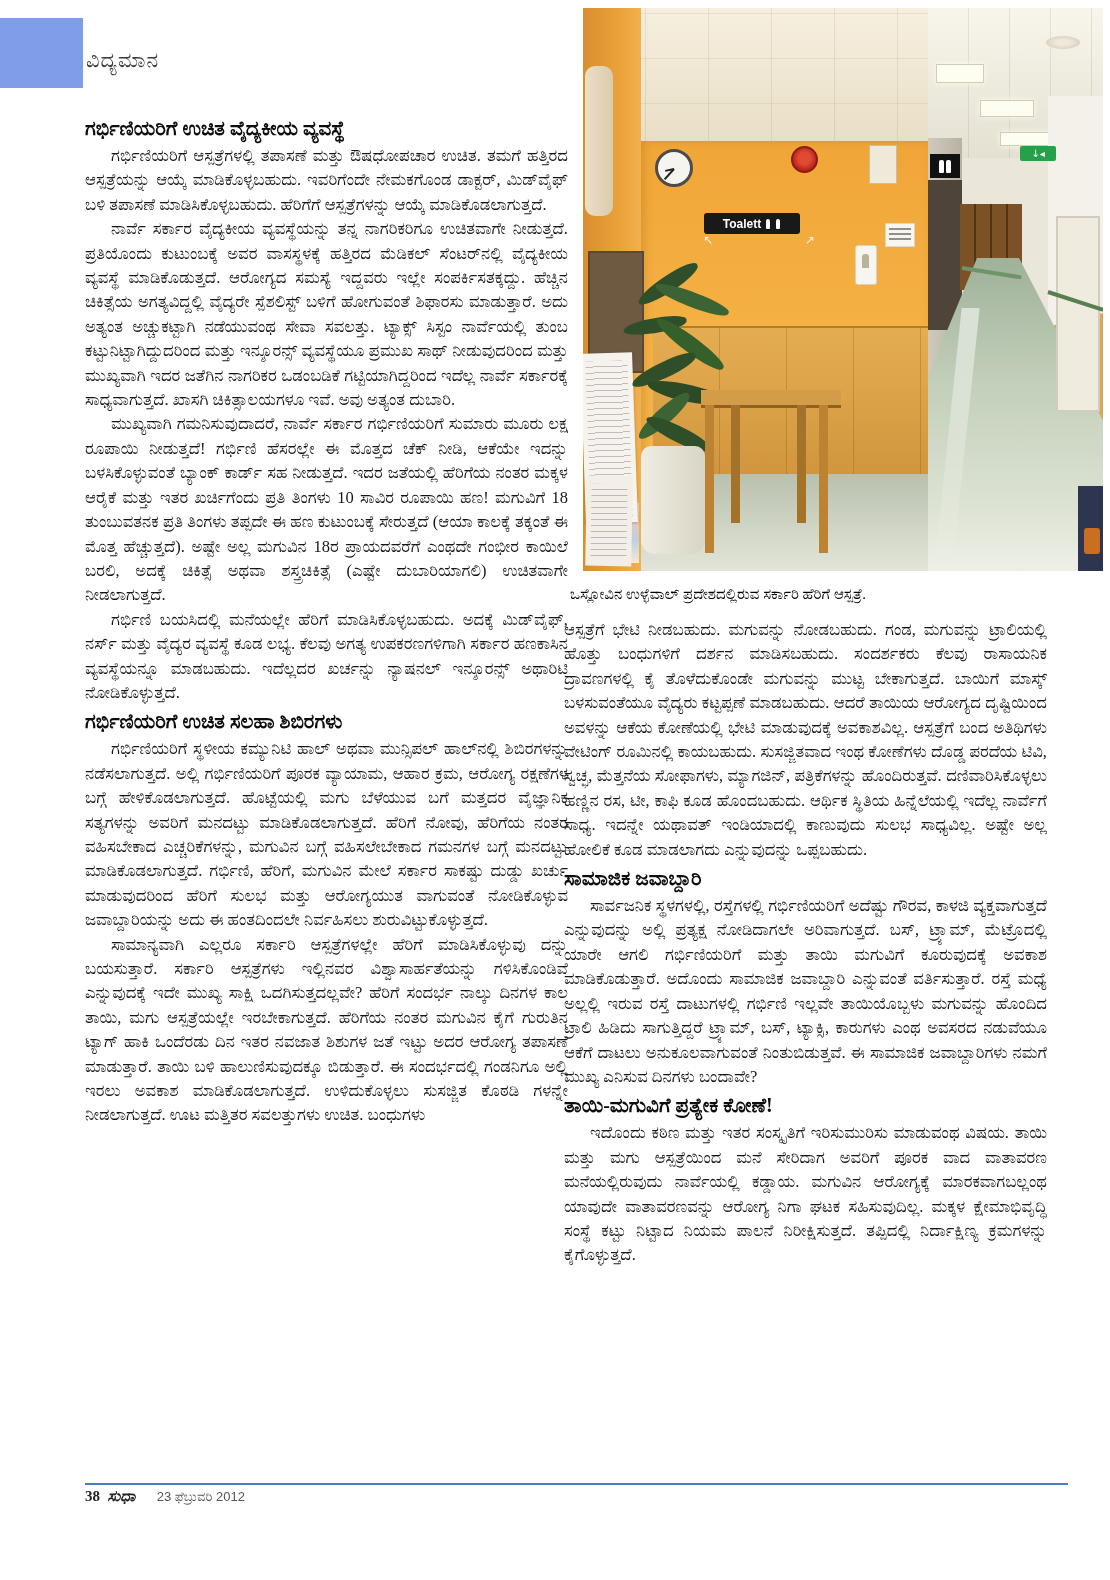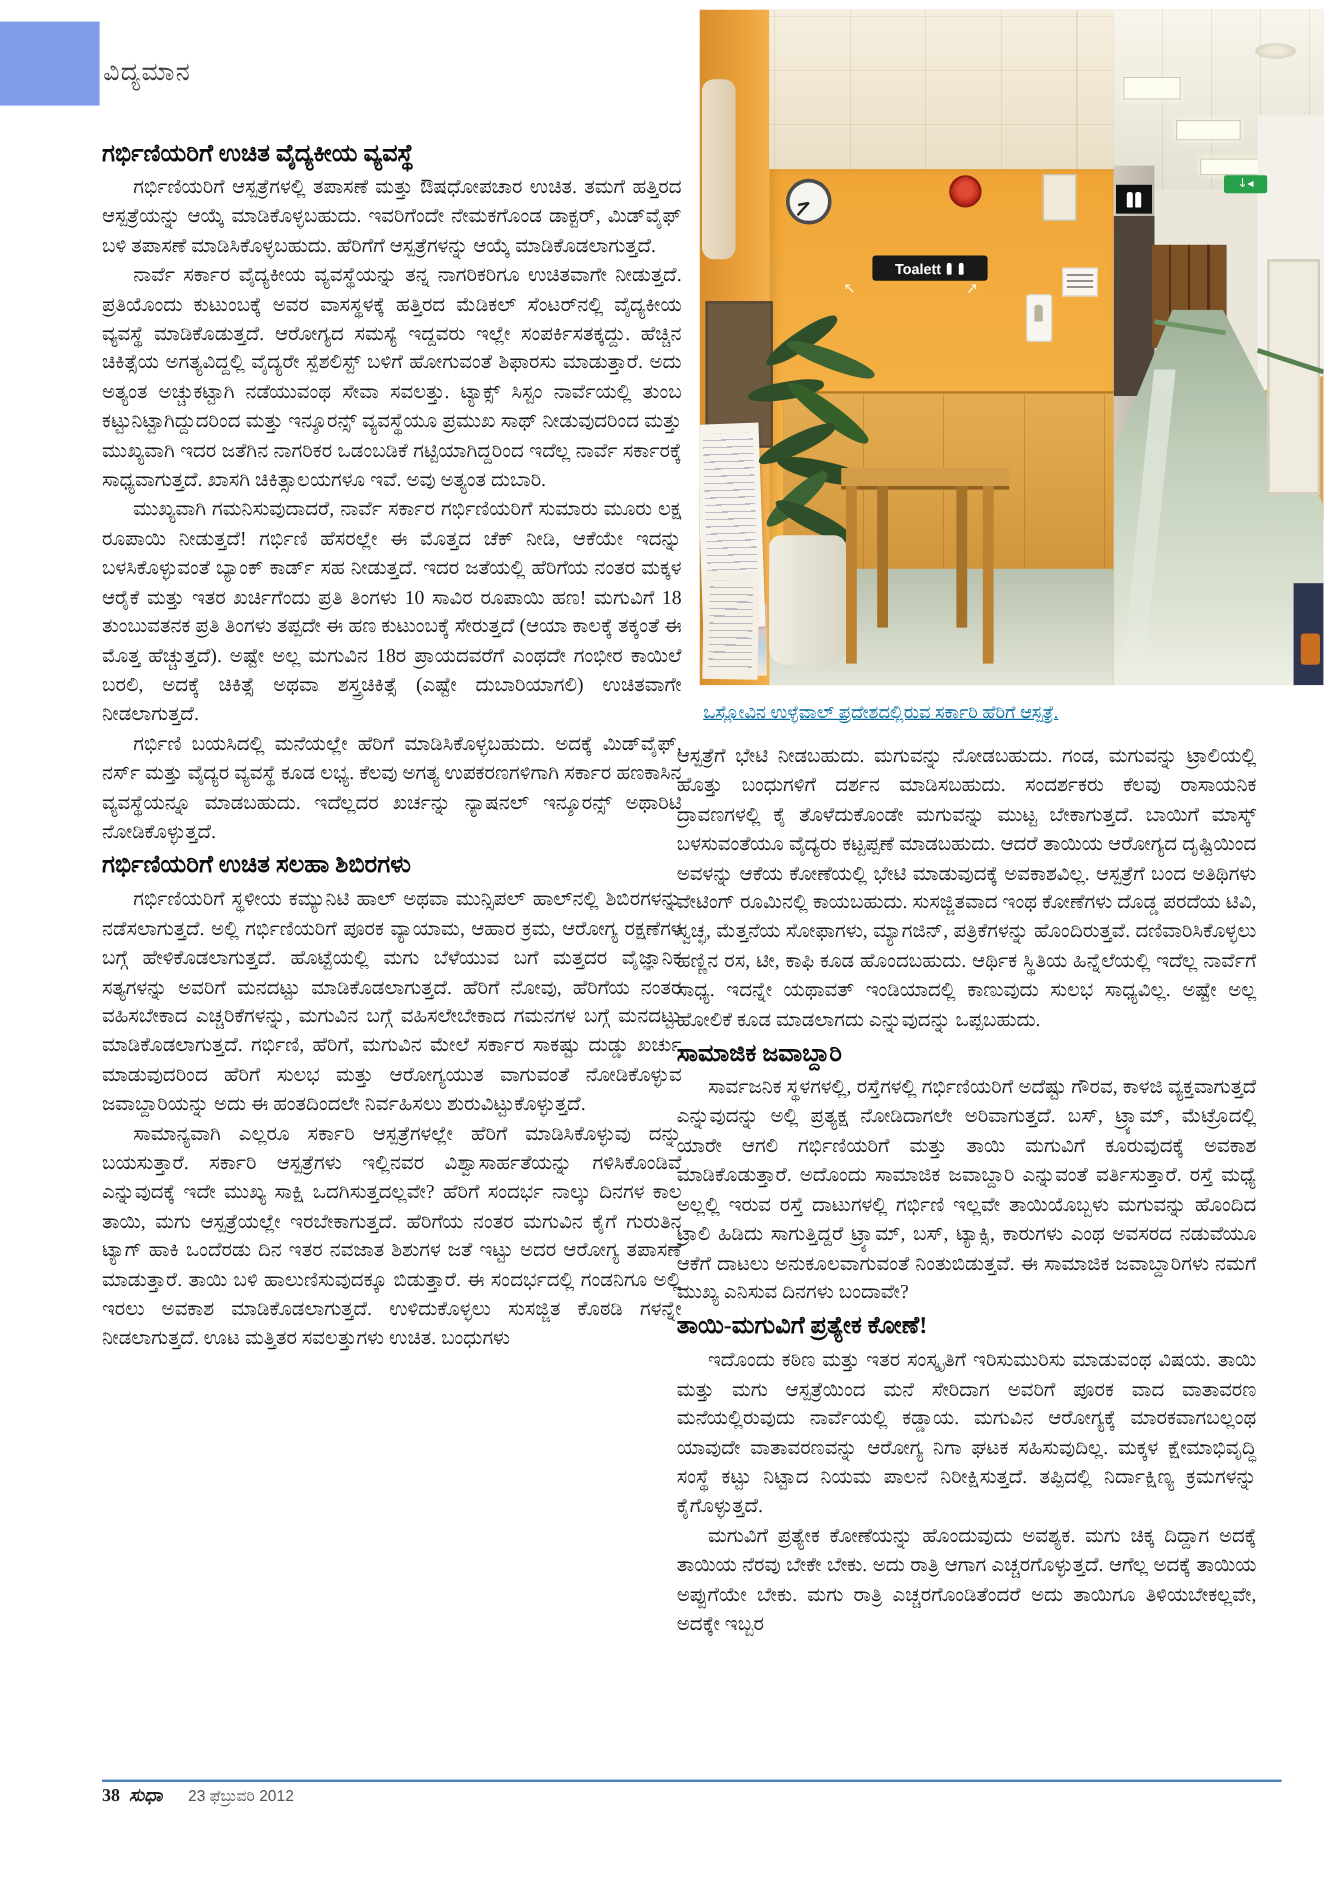--- a/index.html
+++ b/index.html
@@ -13,21 +13,21 @@
 
   
   .col{position:absolute;width:483px;overflow:hidden;}
   .col-left{left:85px;top:112px;height:1364px;}
   .col-right{left:564px;top:618px;height:858px;}
   .col p.col-p{margin:0;font-size:16.5px;line-height:24.4px;text-align:justify;text-indent:26px;color:#161616;}
   .col p.col-p.noindent{text-indent:0;}
   .col h3.col-h{margin:3px 0 3px 0;font-size:20px;line-height:26px;font-weight:bold;color:#0d0d0d;}
 
   
-  .caption{position:absolute;left:586px;top:584px;width:510px;font-size:15px;line-height:20px;color:#0369a1;text-decoration:underline;}
+  .caption{position:absolute;left:570px;top:584px;width:510px;font-size:15px;line-height:20px;color:#000000;}
 
   
   .footer-rule{position:absolute;left:85px;top:1483px;width:983px;height:2px;background:#4a7ebb;}
   .footer{position:absolute;left:85px;top:1488px;font-size:14px;color:#222;}
   .footer .fnum{font-weight:bold;font-size:15px;}
   .footer .fmag{font-weight:bold;font-size:15px;margin-left:4px;font-style:italic;}
   .footer .fdate{margin-left:18px;color:#555;font-family:"Liberation Sans",sans-serif;font-size:13px;}
 
   
   .photo{position:absolute;left:583px;top:8px;width:520px;height:563px;overflow:hidden;background:#efe7d3;}
@@ -55,21 +55,21 @@
 
   .ph-clock{position:absolute;left:14px;top:8px;width:38px;height:38px;border-radius:50%;
       background:#f6f4ee;border:3px solid #4c4c4c;box-sizing:border-box;}
   .ph-clock .hand{position:absolute;left:50%;top:50%;height:2px;background:#222;transform-origin:0 50%;}
   .ph-clock .hmin{width:14px;transform:rotate(132deg);}
   .ph-clock .hhour{width:9px;transform:rotate(168deg);}
   .ph-alarm{position:absolute;left:150px;top:5px;width:27px;height:27px;border-radius:50%;
       background:radial-gradient(circle at 50% 45%,#e04a33 0 35%,#b72318 70%);border:2px solid #8e1b12;box-sizing:border-box;}
   .ph-speaker{position:absolute;left:228px;top:4px;width:26px;height:37px;background:#efe9da;border:1px solid #c6bfab;}
 
-  .ph-toalett{position:absolute;left:86px;top:72px;width:96px;height:21px;background:#191919;border-radius:3px;
+  .ph-toalett{position:absolute;left:63px;top:72px;width:96px;height:21px;background:#191919;border-radius:3px;
       color:#fff;font-family:"Liberation Sans",sans-serif;font-size:12px;font-weight:bold;
       display:flex;align-items:center;justify-content:center;gap:4px;}
   .person{display:inline-block;width:4px;height:10px;background:#fff;border-radius:2px 2px 1px 1px;margin:0 1px;}
   .ph-toalett-arrows{position:absolute;left:62px;top:92px;width:112px;color:#fdf6e4;font-size:12px;
       display:flex;justify-content:space-between;font-family:"DejaVu Sans",sans-serif;}
   .ph-dispenser{position:absolute;left:214px;top:104px;width:20px;height:38px;background:#f7f5ef;border-radius:3px;
       border:1px solid #d8d2c0;}
   .ph-dispenser i{position:absolute;left:6px;top:8px;width:7px;height:14px;background:#b9b29d;border-radius:3px 3px 0 0;}
   .ph-smallsign{position:absolute;left:244px;top:82px;width:28px;height:22px;background:#f8f6ef;border:1px solid #ddd6c4;}
   .ph-smallsign b{position:absolute;left:3px;top:4px;right:3px;height:12px;
@@ -236,21 +236,20 @@
       <h3 class="col-h">ಗರ್ಭಿಣಿಯರಿಗೆ ಉಚಿತ ಸಲಹಾ ಶಿಬಿರಗಳು</h3>
       <p class="col-p">ಗರ್ಭಿಣಿಯರಿಗೆ ಸ್ಥಳೀಯ ಕಮ್ಯುನಿಟಿ ಹಾಲ್ ಅಥವಾ ಮುನ್ಸಿಪಲ್ ಹಾಲ್‌ನಲ್ಲಿ ಶಿಬಿರಗಳನ್ನು ನಡೆಸಲಾಗುತ್ತದೆ. ಅಲ್ಲಿ ಗರ್ಭಿಣಿಯರಿಗೆ ಪೂರಕ ವ್ಯಾಯಾಮ, ಆಹಾರ ಕ್ರಮ, ಆರೋಗ್ಯ ರಕ್ಷಣೆಗಳ ಬಗ್ಗೆ ಹೇಳಿಕೊಡಲಾಗುತ್ತದೆ. ಹೊಟ್ಟೆಯಲ್ಲಿ ಮಗು ಬೆಳೆಯುವ ಬಗೆ ಮತ್ತದರ ವೈಜ್ಞಾನಿಕ ಸತ್ಯಗಳನ್ನು ಅವರಿಗೆ ಮನದಟ್ಟು ಮಾಡಿಕೊಡಲಾಗುತ್ತದೆ. ಹೆರಿಗೆ ನೋವು, ಹೆರಿಗೆಯ ನಂತರ ವಹಿಸಬೇಕಾದ ಎಚ್ಚರಿಕೆಗಳನ್ನು, ಮಗುವಿನ ಬಗ್ಗೆ ವಹಿಸಲೇಬೇಕಾದ ಗಮನಗಳ ಬಗ್ಗೆ ಮನದಟ್ಟು ಮಾಡಿಕೊಡಲಾಗುತ್ತದೆ. ಗರ್ಭಿಣಿ, ಹೆರಿಗೆ, ಮಗುವಿನ ಮೇಲೆ ಸರ್ಕಾರ ಸಾಕಷ್ಟು ದುಡ್ಡು ಖರ್ಚು ಮಾಡುವುದರಿಂದ ಹೆರಿಗೆ ಸುಲಭ ಮತ್ತು ಆರೋಗ್ಯಯುತ ವಾಗುವಂತೆ ನೋಡಿಕೊಳ್ಳುವ ಜವಾಬ್ದಾರಿಯನ್ನು ಅದು ಈ ಹಂತದಿಂದಲೇ ನಿರ್ವಹಿಸಲು ಶುರುವಿಟ್ಟುಕೊಳ್ಳುತ್ತದೆ.</p>
       <p class="col-p">ಸಾಮಾನ್ಯವಾಗಿ ಎಲ್ಲರೂ ಸರ್ಕಾರಿ ಆಸ್ಪತ್ರೆಗಳಲ್ಲೇ ಹೆರಿಗೆ ಮಾಡಿಸಿಕೊಳ್ಳುವು ದನ್ನು ಬಯಸುತ್ತಾರೆ. ಸರ್ಕಾರಿ ಆಸ್ಪತ್ರೆಗಳು ಇಲ್ಲಿನವರ ವಿಶ್ವಾಸಾರ್ಹತೆಯನ್ನು ಗಳಿಸಿಕೊಂಡಿವೆ ಎನ್ನುವುದಕ್ಕೆ ಇದೇ ಮುಖ್ಯ ಸಾಕ್ಷಿ ಒದಗಿಸುತ್ತದಲ್ಲವೇ? ಹೆರಿಗೆ ಸಂದರ್ಭ ನಾಲ್ಕು ದಿನಗಳ ಕಾಲ ತಾಯಿ, ಮಗು ಆಸ್ಪತ್ರೆಯಲ್ಲೇ ಇರಬೇಕಾಗುತ್ತದೆ. ಹೆರಿಗೆಯ ನಂತರ ಮಗುವಿನ ಕೈಗೆ ಗುರುತಿನ ಟ್ಯಾಗ್ ಹಾಕಿ ಒಂದೆರಡು ದಿನ ಇತರ ನವಜಾತ ಶಿಶುಗಳ ಜತೆ ಇಟ್ಟು ಅದರ ಆರೋಗ್ಯ ತಪಾಸಣೆ ಮಾಡುತ್ತಾರೆ. ತಾಯಿ ಬಳಿ ಹಾಲುಣಿಸುವುದಕ್ಕೂ ಬಿಡುತ್ತಾರೆ. ಈ ಸಂದರ್ಭದಲ್ಲಿ ಗಂಡನಿಗೂ ಅಲ್ಲಿ ಇರಲು ಅವಕಾಶ ಮಾಡಿಕೊಡಲಾಗುತ್ತದೆ. ಉಳಿದುಕೊಳ್ಳಲು ಸುಸಜ್ಜಿತ ಕೊಠಡಿ ಗಳನ್ನೇ ನೀಡಲಾಗುತ್ತದೆ. ಊಟ ಮತ್ತಿತರ ಸವಲತ್ತುಗಳು ಉಚಿತ. ಬಂಧುಗಳು</p>
     </div>
   <div class="col col-right">
       <p class="col-p noindent">ಆಸ್ಪತ್ರೆಗೆ ಭೇಟಿ ನೀಡಬಹುದು. ಮಗುವನ್ನು ನೋಡಬಹುದು. ಗಂಡ, ಮಗುವನ್ನು ಟ್ರಾಲಿಯಲ್ಲಿ ಹೊತ್ತು ಬಂಧುಗಳಿಗೆ ದರ್ಶನ ಮಾಡಿಸಬಹುದು. ಸಂದರ್ಶಕರು ಕೆಲವು ರಾಸಾಯನಿಕ ದ್ರಾವಣಗಳಲ್ಲಿ ಕೈ ತೊಳೆದುಕೊಂಡೇ ಮಗುವನ್ನು ಮುಟ್ಟ ಬೇಕಾಗುತ್ತದೆ. ಬಾಯಿಗೆ ಮಾಸ್ಕ್ ಬಳಸುವಂತೆಯೂ ವೈದ್ಯರು ಕಟ್ಟಪ್ಪಣೆ ಮಾಡಬಹುದು. ಆದರೆ ತಾಯಿಯ ಆರೋಗ್ಯದ ದೃಷ್ಟಿಯಿಂದ ಅವಳನ್ನು ಆಕೆಯ ಕೋಣೆಯಲ್ಲಿ ಭೇಟಿ ಮಾಡುವುದಕ್ಕೆ ಅವಕಾಶವಿಲ್ಲ. ಆಸ್ಪತ್ರೆಗೆ ಬಂದ ಅತಿಥಿಗಳು ವೇಟಿಂಗ್ ರೂಮಿನಲ್ಲಿ ಕಾಯಬಹುದು. ಸುಸಜ್ಜಿತವಾದ ಇಂಥ ಕೋಣೆಗಳು ದೊಡ್ಡ ಪರದೆಯ ಟಿವಿ, ಸ್ವಚ್ಛ, ಮೆತ್ತನೆಯ ಸೋಫಾಗಳು, ಮ್ಯಾಗಜಿನ್, ಪತ್ರಿಕೆಗಳನ್ನು ಹೊಂದಿರುತ್ತವೆ. ದಣಿವಾರಿಸಿಕೊಳ್ಳಲು ಹಣ್ಣಿನ ರಸ, ಟೀ, ಕಾಫಿ ಕೂಡ ಹೊಂದಬಹುದು. ಆರ್ಥಿಕ ಸ್ಥಿತಿಯ ಹಿನ್ನೆಲೆಯಲ್ಲಿ ಇದೆಲ್ಲ ನಾರ್ವೆಗೆ ಸಾಧ್ಯ. ಇದನ್ನೇ ಯಥಾವತ್ ಇಂಡಿಯಾದಲ್ಲಿ ಕಾಣುವುದು ಸುಲಭ ಸಾಧ್ಯವಿಲ್ಲ. ಅಷ್ಟೇ ಅಲ್ಲ ಹೋಲಿಕೆ ಕೂಡ ಮಾಡಲಾಗದು ಎನ್ನುವುದನ್ನು ಒಪ್ಪಬಹುದು.</p>
       <h3 class="col-h">ಸಾಮಾಜಿಕ ಜವಾಬ್ದಾರಿ</h3>
       <p class="col-p">ಸಾರ್ವಜನಿಕ ಸ್ಥಳಗಳಲ್ಲಿ, ರಸ್ತೆಗಳಲ್ಲಿ ಗರ್ಭಿಣಿಯರಿಗೆ ಅದೆಷ್ಟು ಗೌರವ, ಕಾಳಜಿ ವ್ಯಕ್ತವಾಗುತ್ತದೆ ಎನ್ನುವುದನ್ನು ಅಲ್ಲಿ ಪ್ರತ್ಯಕ್ಷ ನೋಡಿದಾಗಲೇ ಅರಿವಾಗುತ್ತದೆ. ಬಸ್, ಟ್ರ್ಯಾಮ್, ಮೆಟ್ರೊದಲ್ಲಿ ಯಾರೇ ಆಗಲಿ ಗರ್ಭಿಣಿಯರಿಗೆ ಮತ್ತು ತಾಯಿ ಮಗುವಿಗೆ ಕೂರುವುದಕ್ಕೆ ಅವಕಾಶ ಮಾಡಿಕೊಡುತ್ತಾರೆ. ಅದೊಂದು ಸಾಮಾಜಿಕ ಜವಾಬ್ದಾರಿ ಎನ್ನುವಂತೆ ವರ್ತಿಸುತ್ತಾರೆ. ರಸ್ತೆ ಮಧ್ಯೆ ಅಲ್ಲಲ್ಲಿ ಇರುವ ರಸ್ತೆ ದಾಟುಗಳಲ್ಲಿ ಗರ್ಭಿಣಿ ಇಲ್ಲವೇ ತಾಯಿಯೊಬ್ಬಳು ಮಗುವನ್ನು ಹೊಂದಿದ ಟ್ರಾಲಿ ಹಿಡಿದು ಸಾಗುತ್ತಿದ್ದರೆ ಟ್ರ್ಯಾಮ್, ಬಸ್, ಟ್ಯಾಕ್ಸಿ, ಕಾರುಗಳು ಎಂಥ ಅವಸರದ ನಡುವೆಯೂ ಆಕೆಗೆ ದಾಟಲು ಅನುಕೂಲವಾಗುವಂತೆ ನಿಂತುಬಿಡುತ್ತವೆ. ಈ ಸಾಮಾಜಿಕ ಜವಾಬ್ದಾರಿಗಳು ನಮಗೆ ಮುಖ್ಯ ಎನಿಸುವ ದಿನಗಳು ಬಂದಾವೇ?</p>
       <h3 class="col-h">ತಾಯಿ-ಮಗುವಿಗೆ ಪ್ರತ್ಯೇಕ ಕೋಣೆ!</h3>
       <p class="col-p">ಇದೊಂದು ಕಠಿಣ ಮತ್ತು ಇತರ ಸಂಸ್ಕೃತಿಗೆ ಇರಿಸುಮುರಿಸು ಮಾಡುವಂಥ ವಿಷಯ. ತಾಯಿ ಮತ್ತು ಮಗು ಆಸ್ಪತ್ರೆಯಿಂದ ಮನೆ ಸೇರಿದಾಗ ಅವರಿಗೆ ಪೂರಕ ವಾದ ವಾತಾವರಣ ಮನೆಯಲ್ಲಿರುವುದು ನಾರ್ವೆಯಲ್ಲಿ ಕಡ್ಡಾಯ. ಮಗುವಿನ ಆರೋಗ್ಯಕ್ಕೆ ಮಾರಕವಾಗಬಲ್ಲಂಥ ಯಾವುದೇ ವಾತಾವರಣವನ್ನು ಆರೋಗ್ಯ ನಿಗಾ ಘಟಕ ಸಹಿಸುವುದಿಲ್ಲ. ಮಕ್ಕಳ ಕ್ಷೇಮಾಭಿವೃದ್ಧಿ ಸಂಸ್ಥೆ ಕಟ್ಟು ನಿಟ್ಟಾದ ನಿಯಮ ಪಾಲನೆ ನಿರೀಕ್ಷಿಸುತ್ತದೆ. ತಪ್ಪಿದಲ್ಲಿ ನಿರ್ದಾಕ್ಷಿಣ್ಯ ಕ್ರಮಗಳನ್ನು ಕೈಗೊಳ್ಳುತ್ತದೆ.</p>
-      <p class="col-p">ಮಗುವಿಗೆ ಪ್ರತ್ಯೇಕ ಕೋಣೆಯನ್ನು ಹೊಂದುವುದು ಅವಶ್ಯಕ. ಮಗು ಚಿಕ್ಕ ದಿದ್ದಾಗ ಅದಕ್ಕೆ ತಾಯಿಯ ನೆರವು ಬೇಕೇ ಬೇಕು. ಅದು ರಾತ್ರಿ ಆಗಾಗ ಎಚ್ಚರಗೊಳ್ಳುತ್ತದೆ. ಆಗೆಲ್ಲ ಅದಕ್ಕೆ ತಾಯಿಯ ಅಪ್ಪುಗೆಯೇ ಬೇಕು. ಮಗು ರಾತ್ರಿ ಎಚ್ಚರಗೊಂಡಿತೆಂದರೆ ಅದು ತಾಯಿಗೂ ತಿಳಿಯಬೇಕಲ್ಲವೇ, ಅದಕ್ಕೇ ಇಬ್ಬರ</p>
     </div>
 
   <div class="footer-rule"></div>
   <div class="footer">
     <span class="fnum">38</span>
     <span class="fmag">ಸುಧಾ</span>
     <span class="fdate">23 ಫೆಬ್ರುವರಿ 2012</span>
   </div>
 
 </div>

